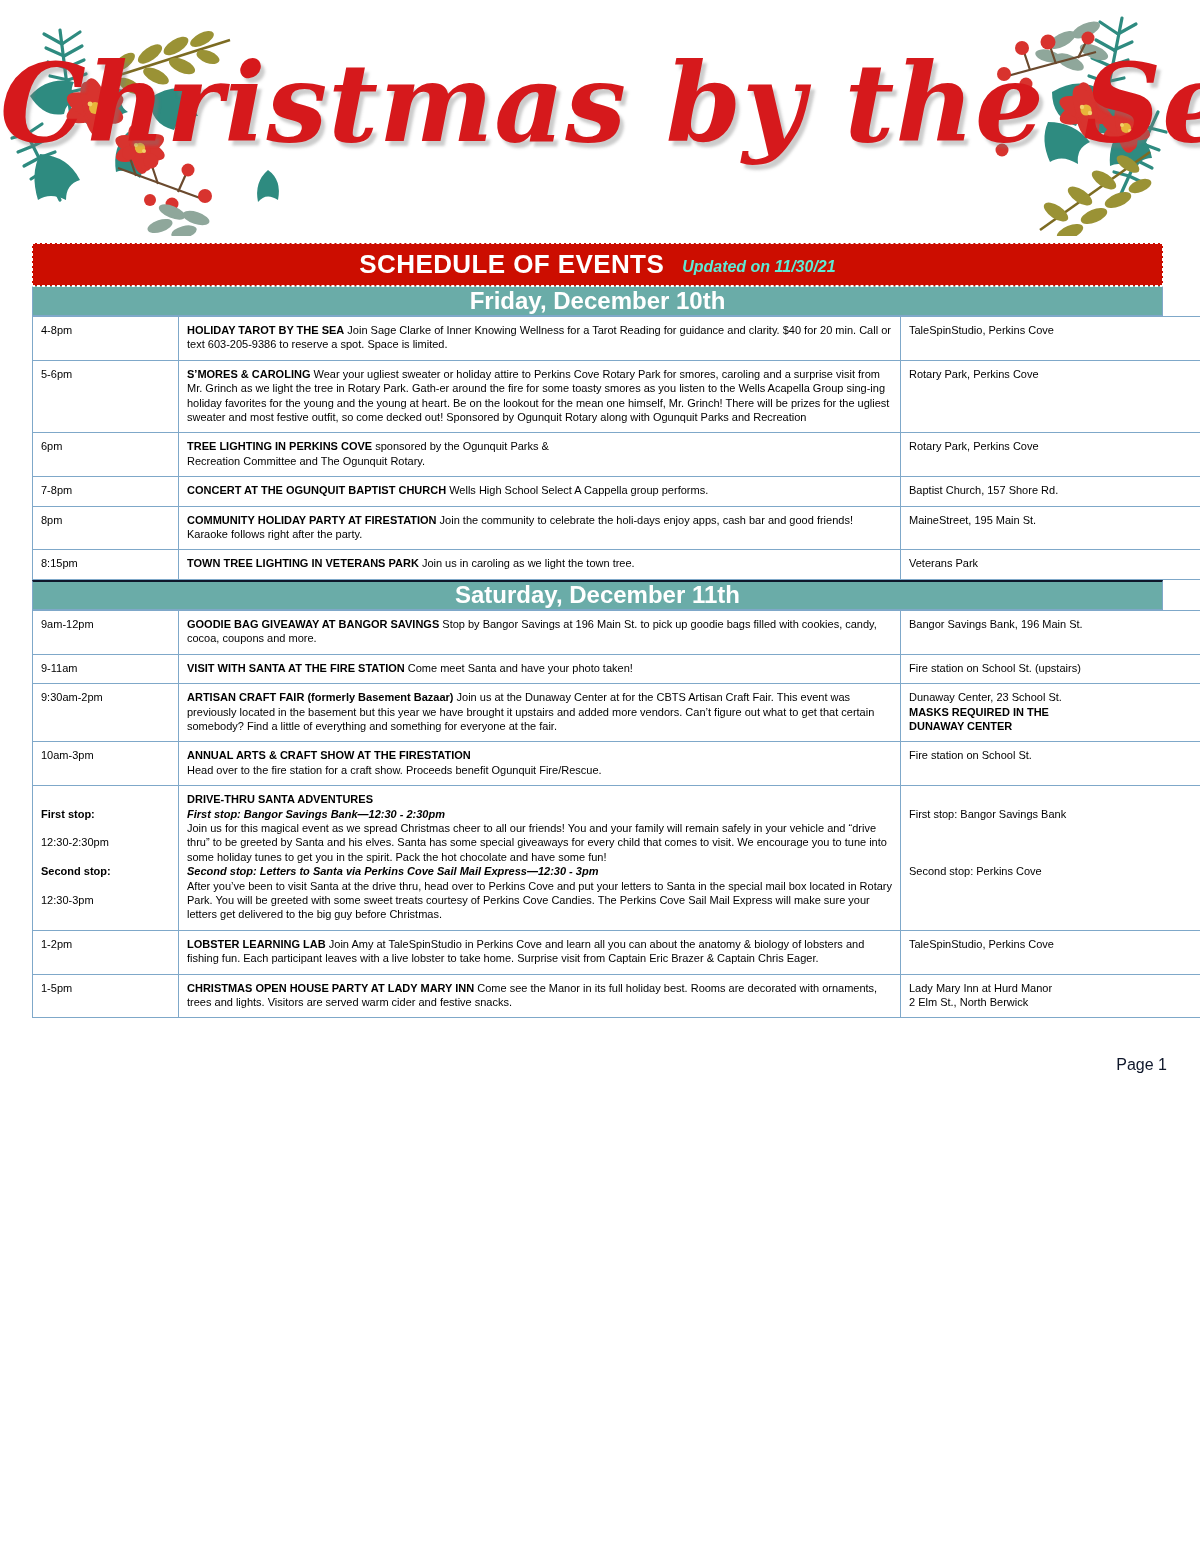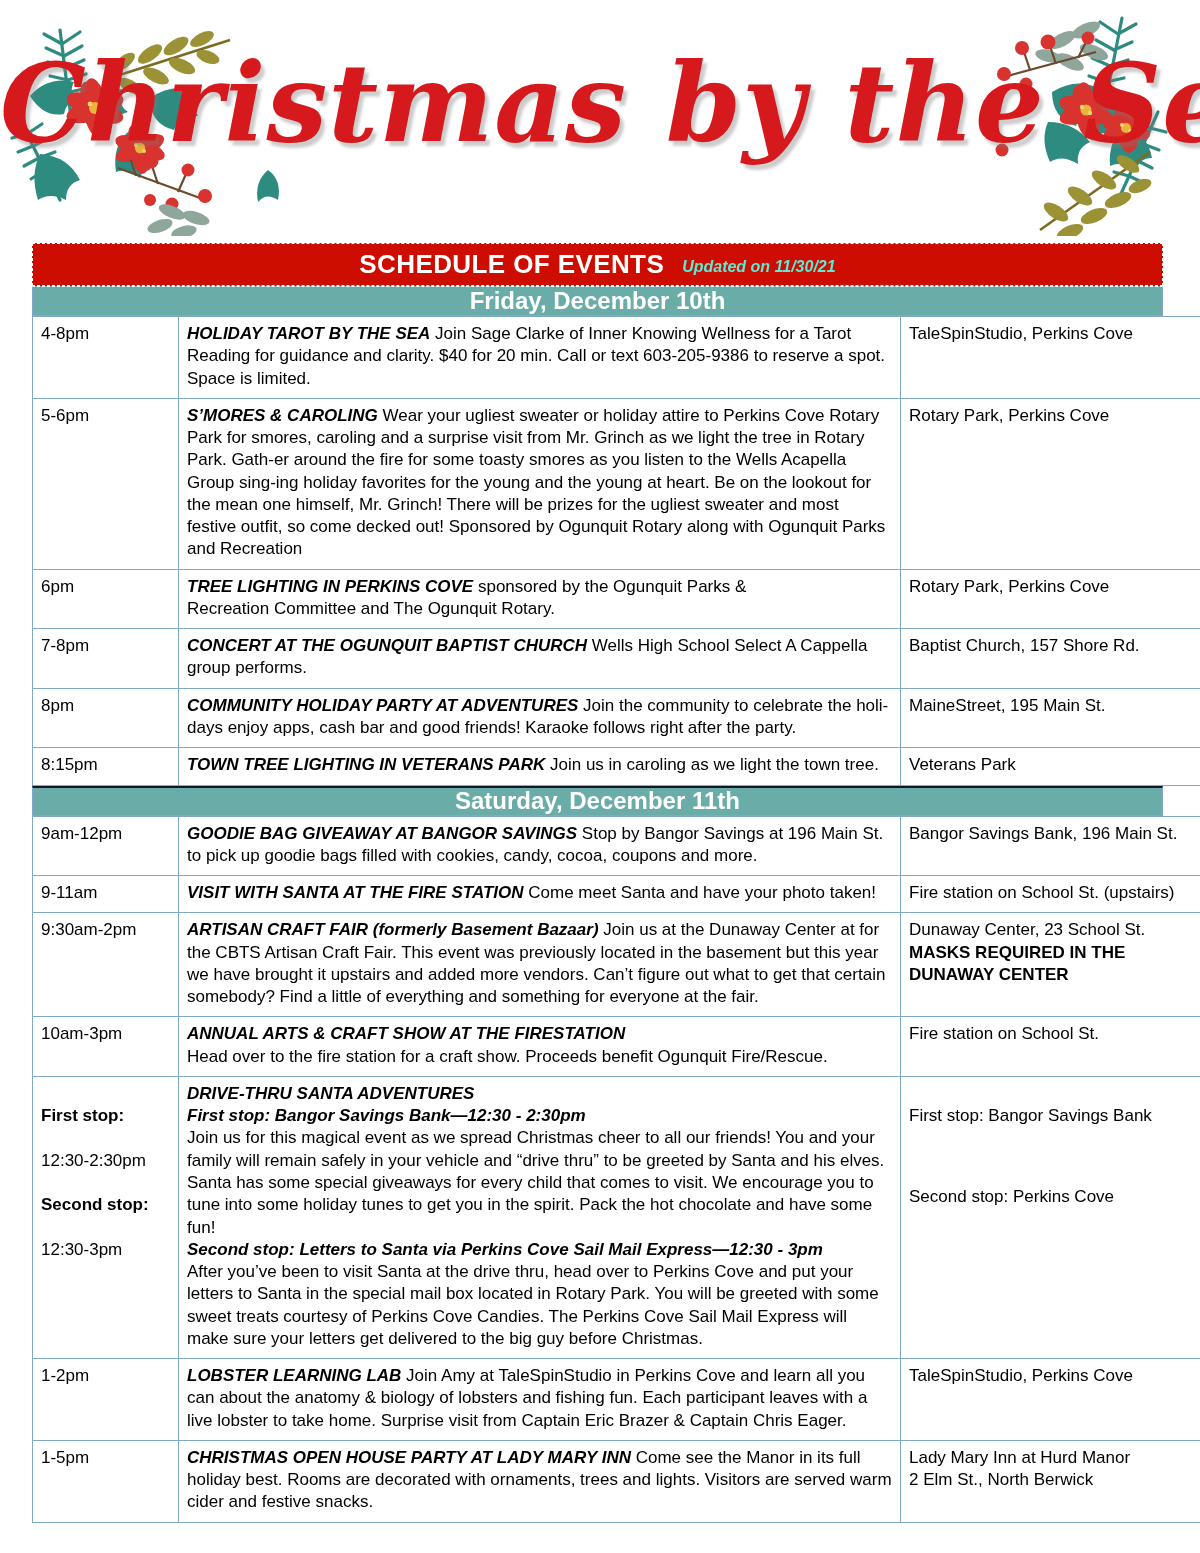--- a/index.html
+++ b/index.html
@@ -100,30 +100,30 @@
   
   table.events {
     border-collapse: collapse;
     width: 100%;
     table-layout: fixed;
   }
   table.events td {
     border: 1px solid #7FA8C9;
     vertical-align: top;
     padding: 6px 8px 8px 8px;
-    font-size: 17px;
+    font-size: 11px;
     line-height: 1.31;
   }
   td.c-time   { width: 129px; }
   td.c-desc   { width: 705px; }
   td.c-place  { width: 295px; }
 
   td.c-time, td.c-place { white-space: pre-line; }
 
-  .ttl { font-weight: bold; font-style: italic; }
+  .ttl { font-weight: bold; }
   .em  { font-weight: bold; font-style: italic; }
   .bd  { font-weight: bold; }
   .blk { display: block; }
   .gap { display: block; height: 14px; }
 
   
   .footer {
     width: 1131px;
     margin: 0 0 0 36px;
     padding-top: 38px;
@@ -326,21 +326,21 @@
 Recreation Committee and The Ogunquit Rotary.</span></td>
         <td class="c-place">Rotary Park, Perkins Cove</td>
       </tr>
       <tr>
         <td class="c-time">7-8pm</td>
         <td class="c-desc"><span class="ttl">CONCERT AT THE OGUNQUIT BAPTIST CHURCH</span><span> Wells High School Select A Cappella group performs.</span></td>
         <td class="c-place">Baptist Church, 157 Shore Rd.</td>
       </tr>
       <tr>
         <td class="c-time">8pm</td>
-        <td class="c-desc"><span class="ttl">COMMUNITY HOLIDAY PARTY AT ADVENTURES</span><span> Join the community to celebrate the holi-days enjoy apps, cash bar and good friends! Karaoke follows right after the party.</span></td>
+        <td class="c-desc"><span class="ttl">COMMUNITY HOLIDAY PARTY AT FIRESTATION</span><span> Join the community to celebrate the holi-days enjoy apps, cash bar and good friends! Karaoke follows right after the party.</span></td>
         <td class="c-place">MaineStreet, 195 Main St.</td>
       </tr>
       <tr>
         <td class="c-time">8:15pm</td>
         <td class="c-desc"><span class="ttl">TOWN TREE LIGHTING IN VETERANS PARK</span><span> Join us in caroling as we light the town tree.</span></td>
         <td class="c-place">Veterans Park</td>
       </tr>
     </tbody>
   </table>
 

